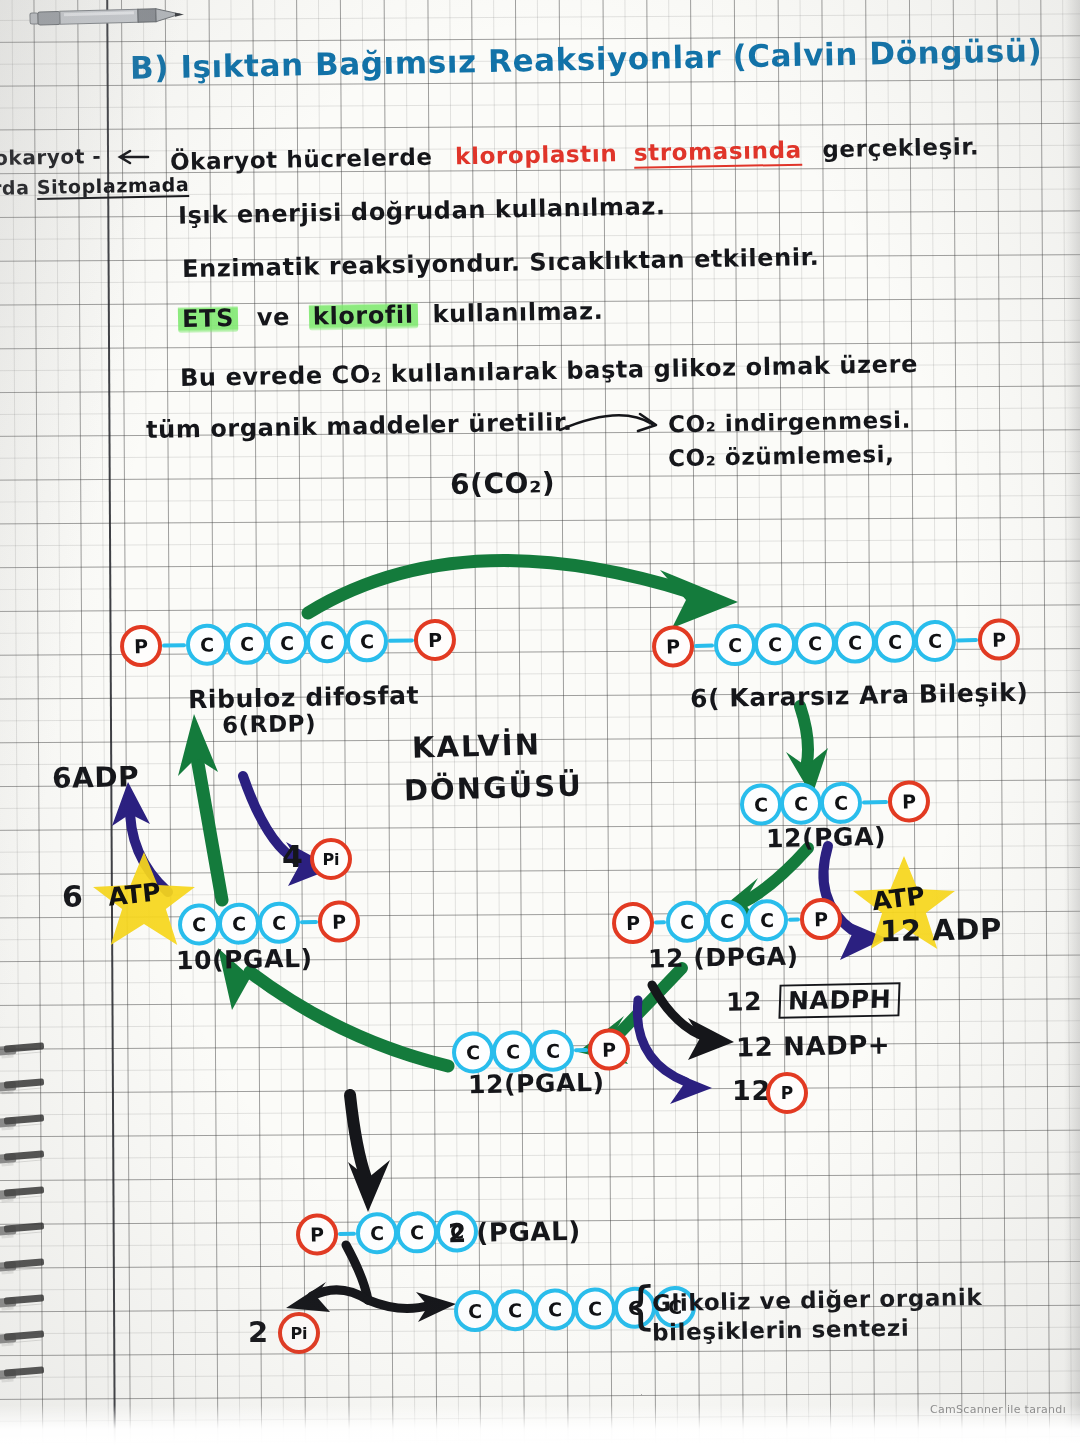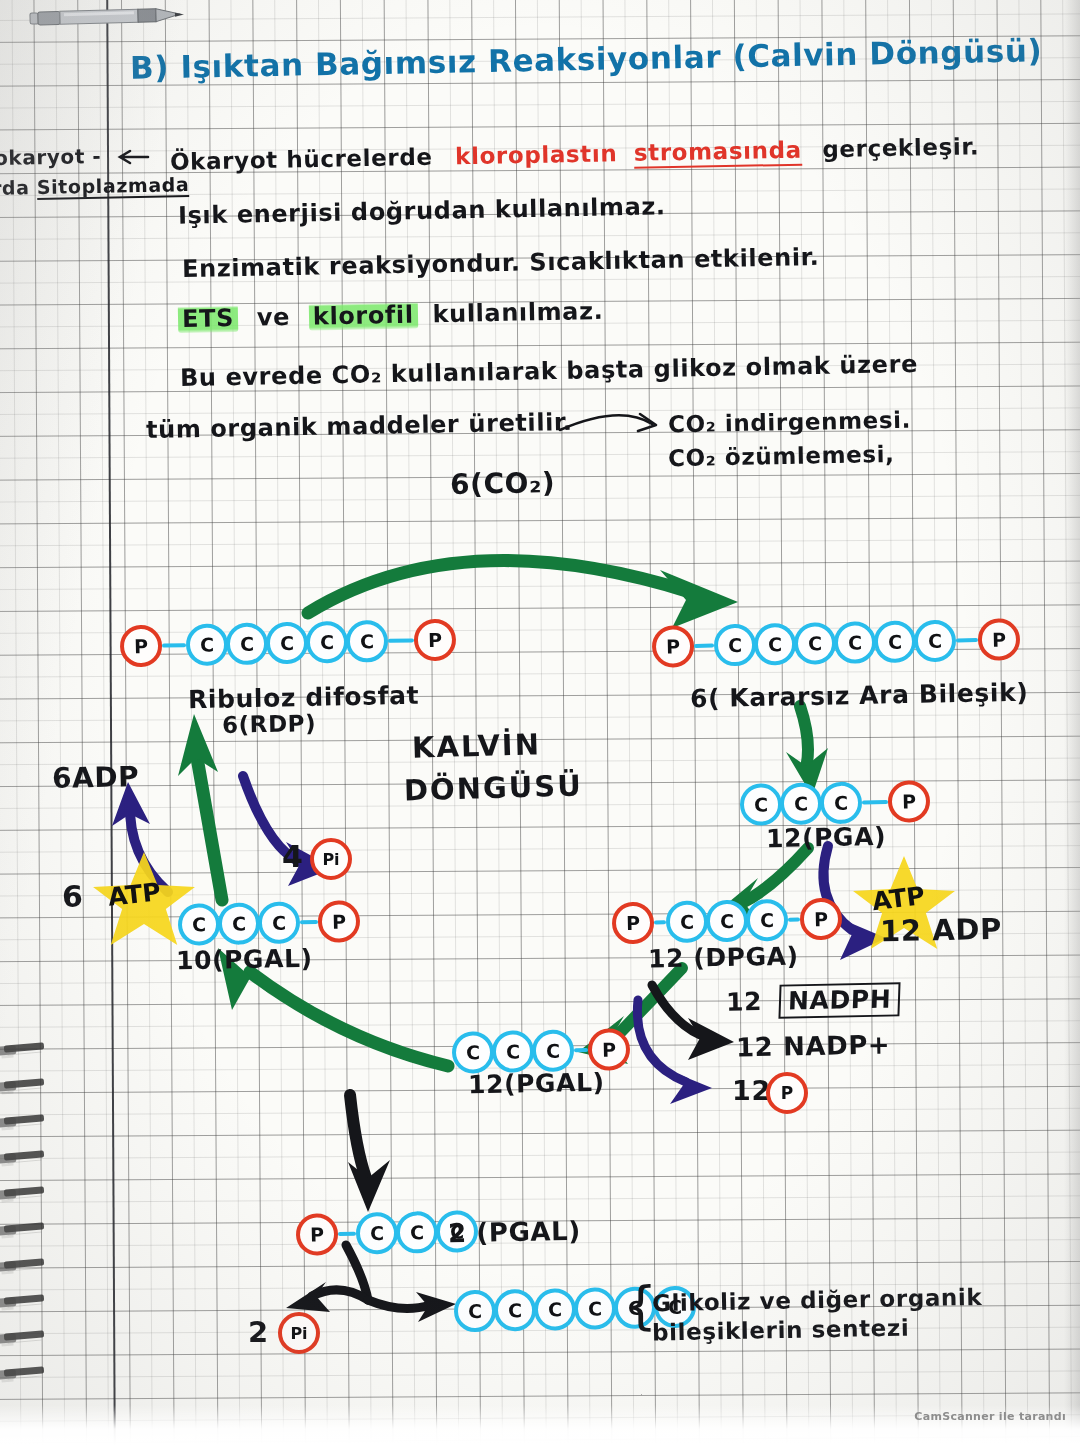--- a/index.html
+++ b/index.html
@@ -108,24 +108,23 @@
   }
   .star-label{
     position:absolute;font-weight:700;font-size:25px;color:#111;
     font-family:"DejaVu Sans",sans-serif;
   }
   
   .boxed{border:2.5px solid #15161a;padding:1px 7px;display:inline-block;transform:skewX(-3deg);}
 
   svg{position:absolute;left:0;top:0;overflow:visible;}
   .wm{
-    position:absolute;right:14px;bottom:22px;
+    position:absolute;right:14px;bottom:29px;
     font-size:11px;color:#8d8d8d;letter-spacing:.3px;
     font-family:"DejaVu Sans",sans-serif;
-    font-weight:bold;
   }
 </style>
 </head>
 <body>
 
 <div id="page">
 
   <div class="grid fine"></div>
   <div class="grid"></div>
   <div class="margin-line"></div>

